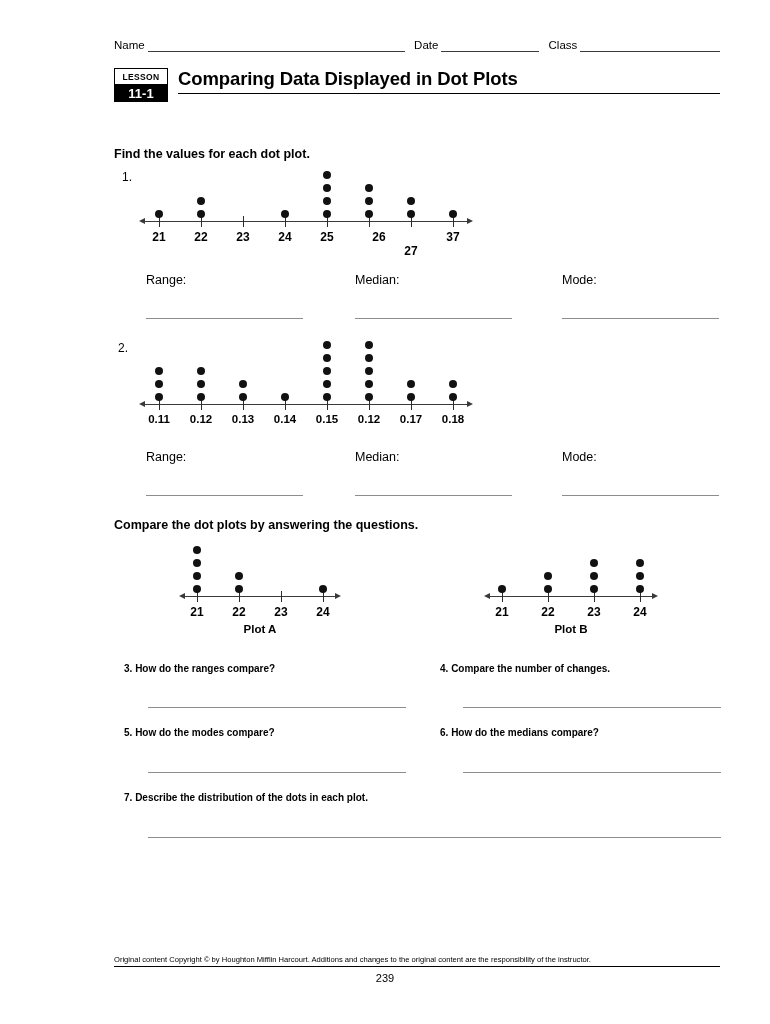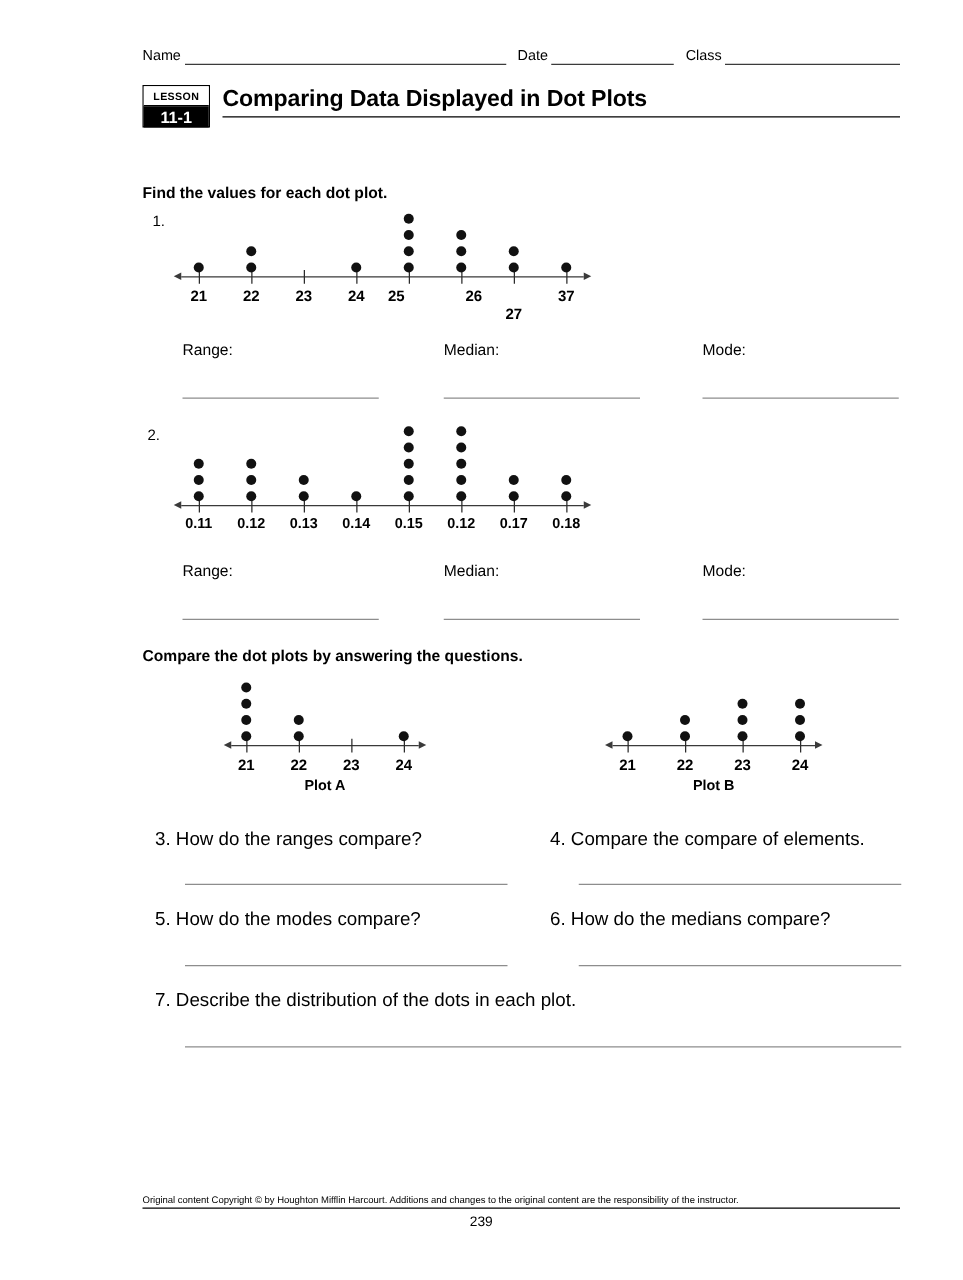--- a/index.html
+++ b/index.html
@@ -176,22 +176,23 @@
     white-space: nowrap;
   }
   .ans-rule {
     position: absolute;
     height: 0;
     border-top: 1px solid #8d8d8d;
   }
 
   .qtext {
     position: absolute;
-    font-size: 15px;
-    white-space: nowrap;
+    font-size: 10px;
+    white-space: nowrap;
+    font-weight: bold;
   }
 
   
   .footer-rule {
     position: absolute;
     left: 114px;
     top: 966px;
     width: 606px;
     border-top: 1px solid #000;
   }
@@ -248,21 +249,21 @@
       <div class="tick" style="left: 56px; top: 48px;"></div>
       <div class="tlabel" style="left: 56px; top: 62px;">22</div>
       <div class="dot" style="left: 56px; top: 42px;"></div>
       <div class="dot" style="left: 56px; top: 29px;"></div>
       <div class="tick" style="left: 98px; top: 48px;"></div>
       <div class="tlabel" style="left: 98px; top: 62px;">23</div>
       <div class="tick" style="left: 140px; top: 48px;"></div>
       <div class="tlabel" style="left: 140px; top: 62px;">24</div>
       <div class="dot" style="left: 140px; top: 42px;"></div>
       <div class="tick" style="left: 182px; top: 48px;"></div>
-      <div class="tlabel" style="left: 172px; top: 62px;">25</div>
+      <div class="tlabel" style="left: 182px; top: 62px;">25</div>
       <div class="dot" style="left: 182px; top: 42px;"></div>
       <div class="dot" style="left: 182px; top: 29px;"></div>
       <div class="dot" style="left: 182px; top: 16px;"></div>
       <div class="dot" style="left: 182px; top: 3px;"></div>
       <div class="tick" style="left: 224px; top: 48px;"></div>
       <div class="tlabel" style="left: 234px; top: 62px;">26</div>
       <div class="dot" style="left: 224px; top: 42px;"></div>
       <div class="dot" style="left: 224px; top: 29px;"></div>
       <div class="dot" style="left: 224px; top: 16px;"></div>
       <div class="tick" style="left: 266px; top: 48px;"></div>
@@ -381,21 +382,21 @@
       <div class="dot" style="left: 150px; top: 16px;"></div>
       <div class="plot-caption" style="left: 81px; top: 80px;">Plot B</div>
     </div>
 
   <div class="qtext" style="left:124px; top:663px;">
     <span>3.</span>
     <span>How do the ranges compare?</span>
   </div>
   <div class="qtext" style="left:440px; top:663px;">
     <span>4.</span>
-    <span>Compare the compare of elements.</span>
+    <span>Compare the number of changes.</span>
   </div>
   <div class="ans-rule" style="left:148px; top:707px; width:258px;"></div>
   <div class="ans-rule" style="left:463px; top:707px; width:258px;"></div>
 
   <div class="qtext" style="left:124px; top:727px;">
     <span>5.</span>
     <span>How do the modes compare?</span>
   </div>
   <div class="qtext" style="left:440px; top:727px;">
     <span>6.</span>

